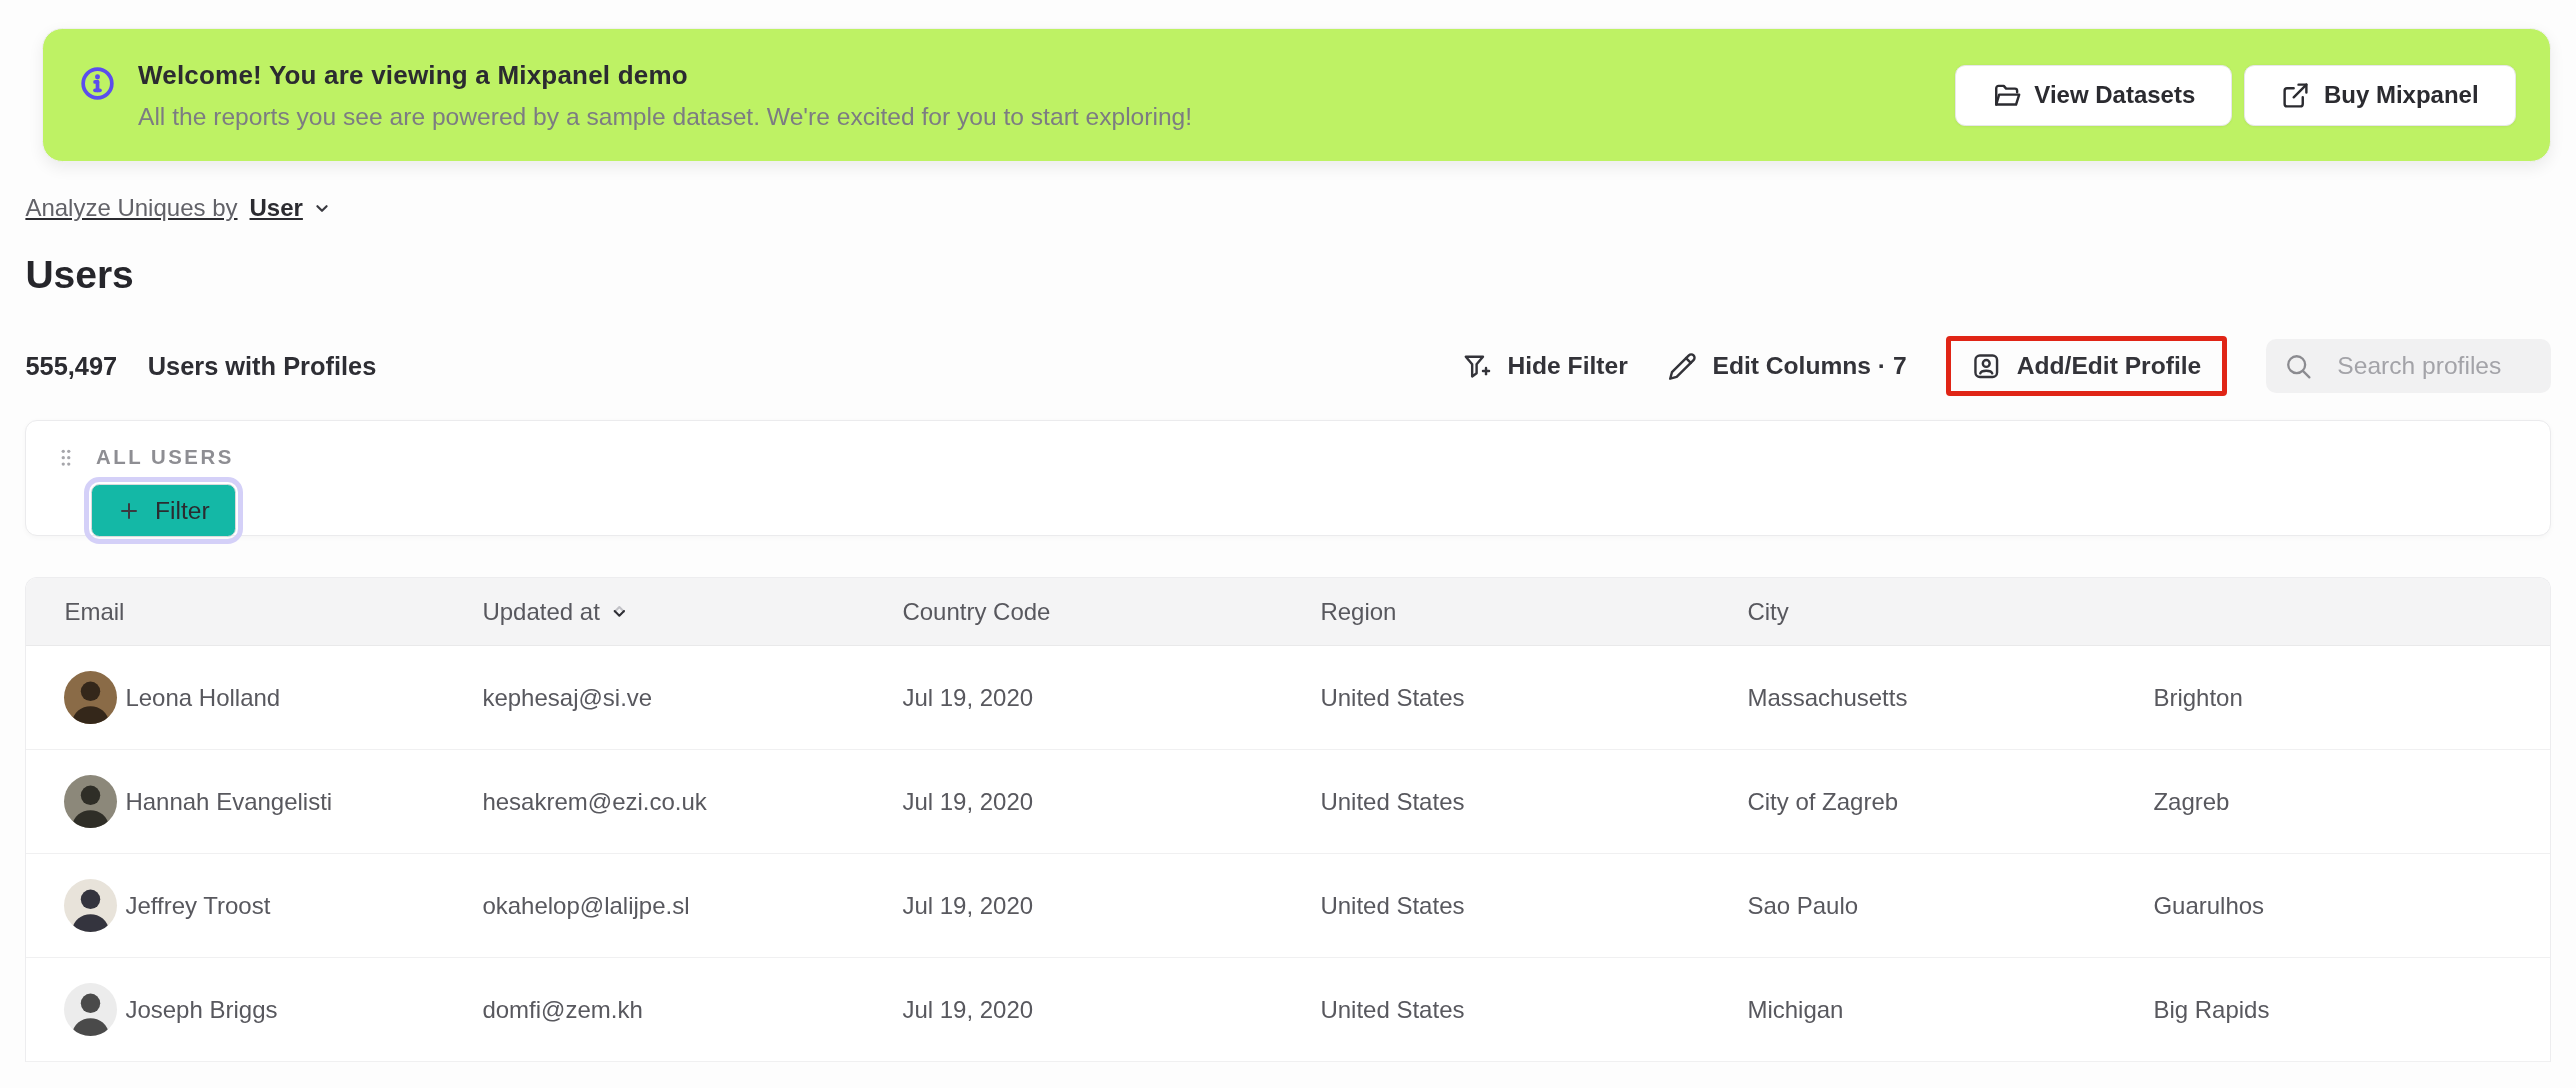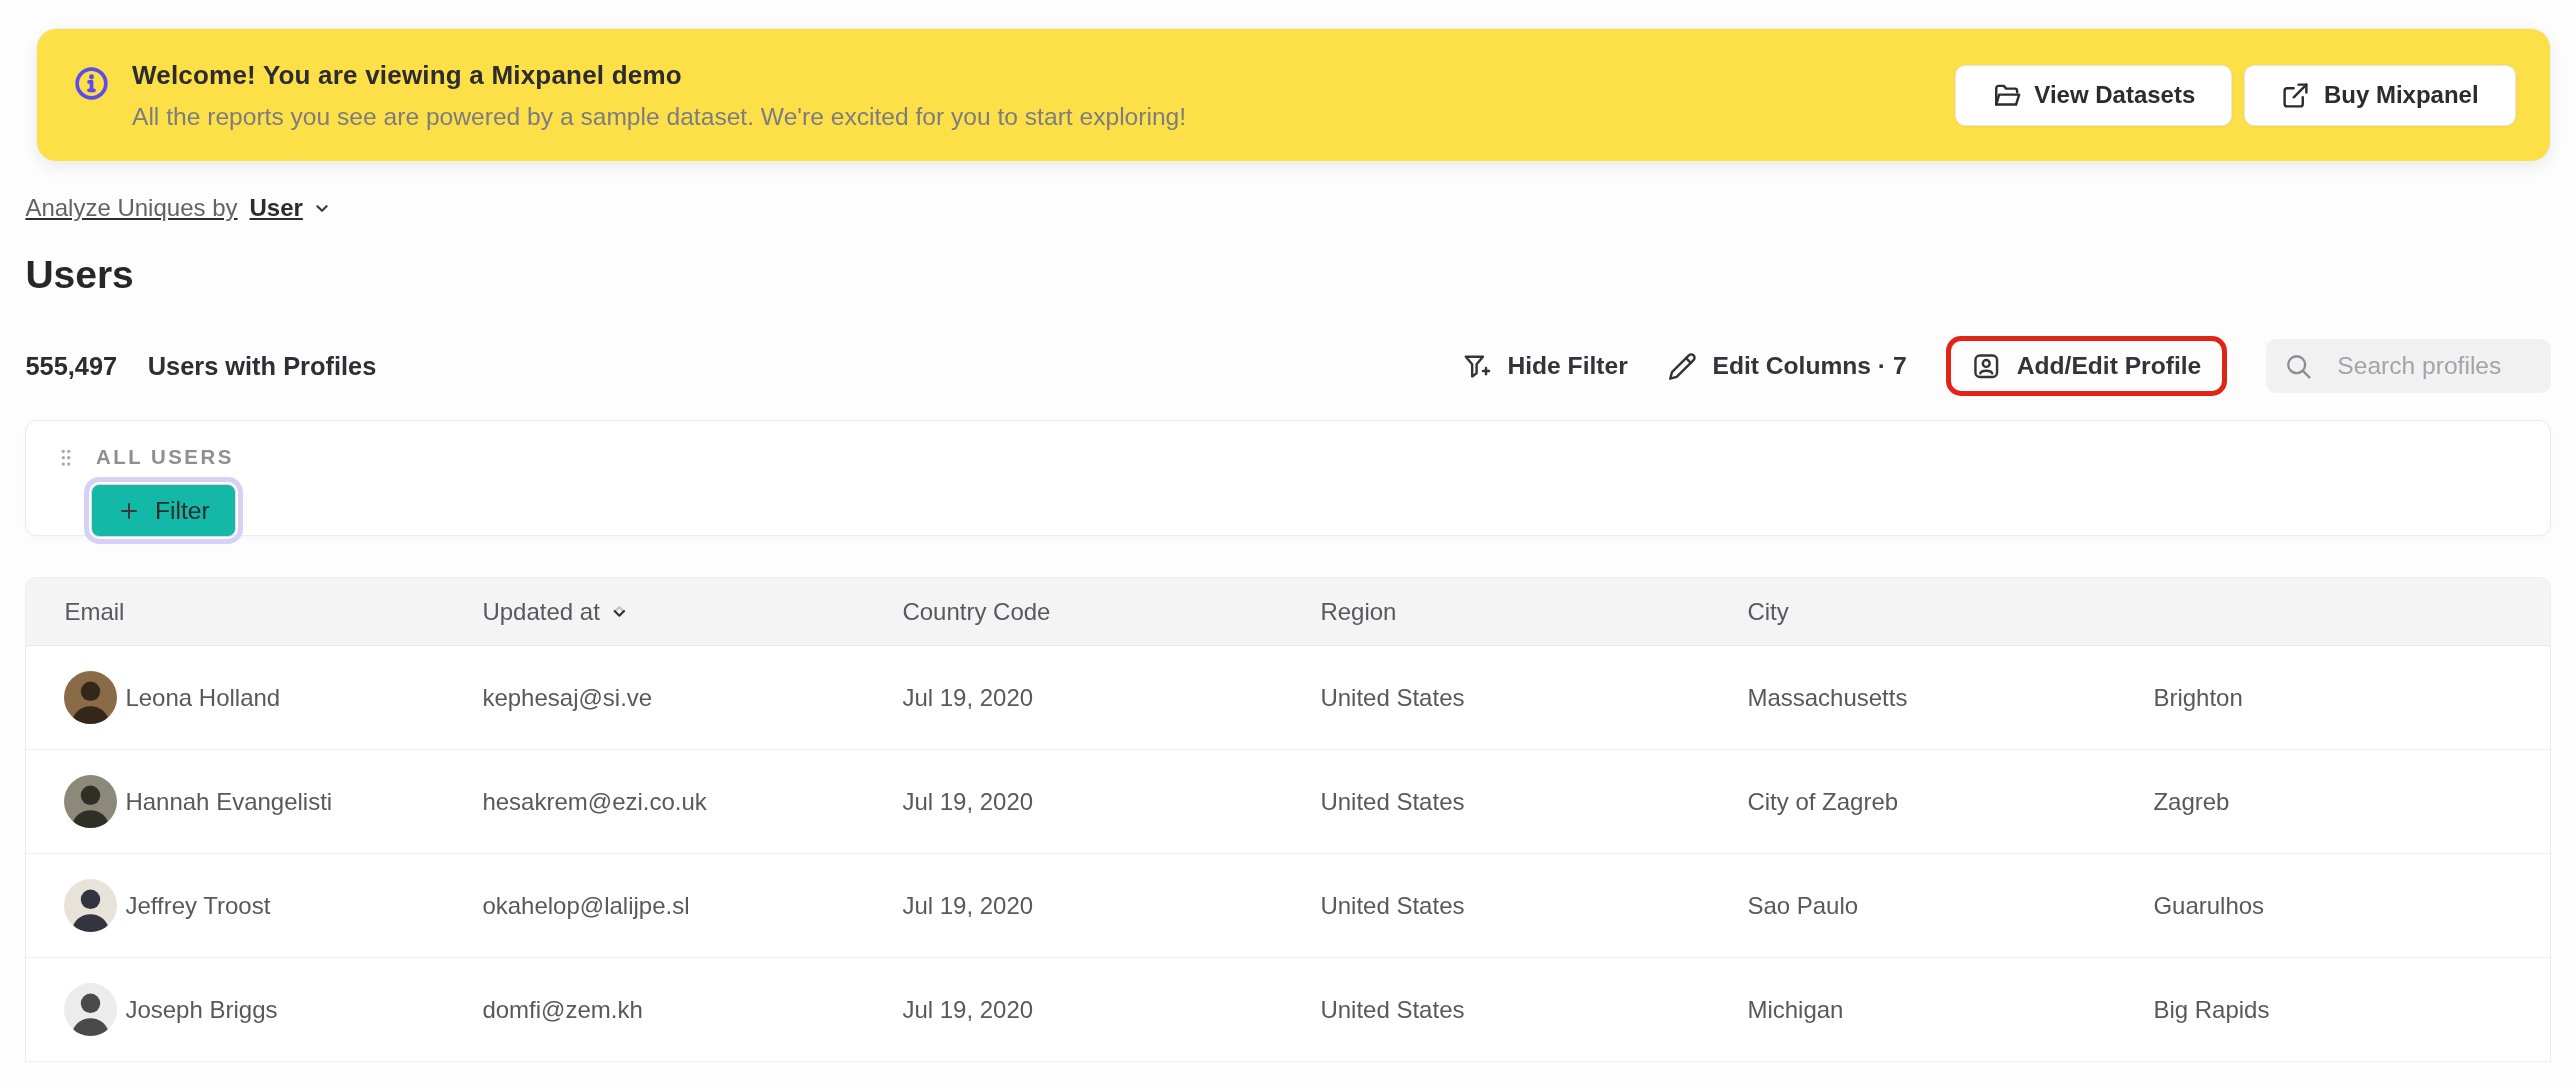--- a/index.html
+++ b/index.html
@@ -8,22 +8,22 @@
     background: #fdfdfd;
     font-family: "Liberation Sans", sans-serif;
     color: #2b2b30;
     overflow: hidden;
     position: relative;
   }
   svg { display: block; }
 
   
   .banner {
-    position: absolute; left: 36px; right: 25.4px; top: 28px; height: 134px;
-    background: #fde047;
+    position: absolute; left: 42px; right: 25.4px; top: 28px; height: 134px;
+    background: #bef264;
     border: 0.8px solid #f0f0f0;
     border-radius: 20.4px;
     box-shadow: 0 5.1px 15.3px rgba(0,0,0,0.07);
     display: flex; align-items: center; justify-content: space-between;
     padding: 0 34px 0 36px;
   }
   .banner-left { display: flex; align-items: flex-start; gap: 22px; }
   .info-icon { color: #5b4ded; margin-top: 5.1px; }
   .banner-title { font-size: 26px; font-weight: 700; color: #2b2b30; letter-spacing: 0.2px; }
   .banner-subtitle { font-size: 24.6px; color: #7c7c82; margin-top: 12px; }
@@ -57,21 +57,21 @@
   .count-value { font-size: 25.4px; font-weight: 700; color: #2b2b30; }
   .count-label { font-size: 25.4px; font-weight: 600; color: #2e2e34; }
 
   .toolbar { display: flex; align-items: center; gap: 39px; }
   .tool-btn {
     display: flex; align-items: center; gap: 15.3px;
     background: none; border: none; cursor: pointer;
     font-family: inherit; font-size: 24.6px; font-weight: 600; color: #333339;
   }
   .tool-btn svg { color: #333339; }
-  .highlight-box { border: 5.1px solid #e02516; border-radius: 15px; padding: 10.2px 20.4px; }
+  .highlight-box { border: 5.1px solid #e02516; border-radius: 4px; padding: 10.2px 20.4px; }
   .search-box {
     width: 285px; height: 54px; background: #f1f1f2; border-radius: 10.2px;
     display: flex; align-items: center; gap: 24px; padding: 0 18.7px;
   }
   .search-box svg { color: #8b8b90; flex: 0 0 auto; }
   .search-box input {
     border: none; background: transparent; outline: none; width: 100%;
     font-family: inherit; font-size: 24.6px; color: #44444a;
   }
   .search-box input::placeholder { color: #a3a3a8; }

